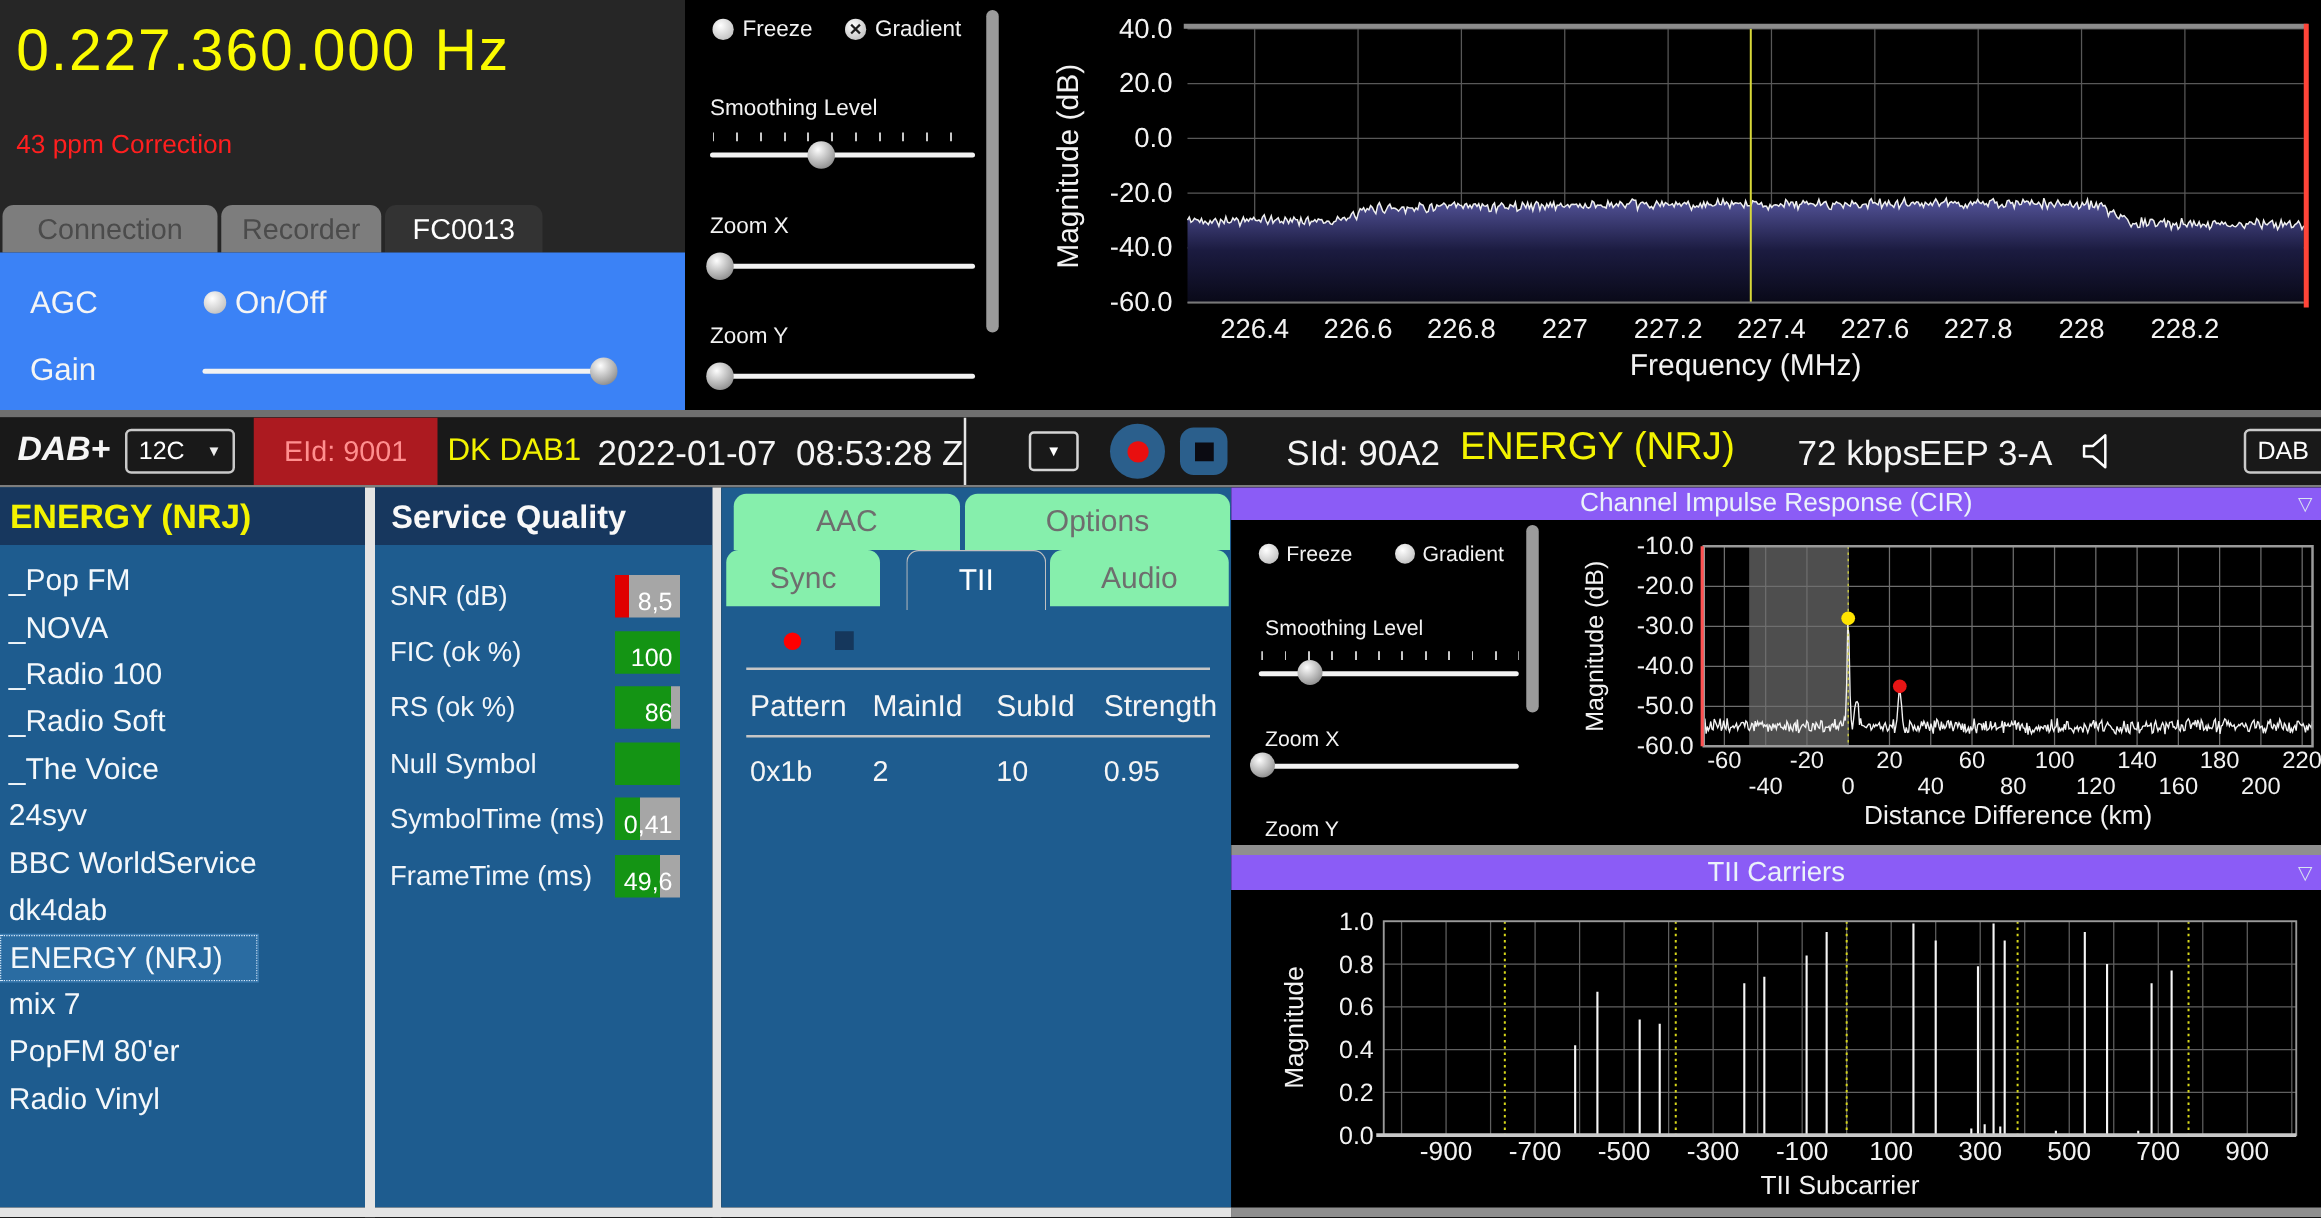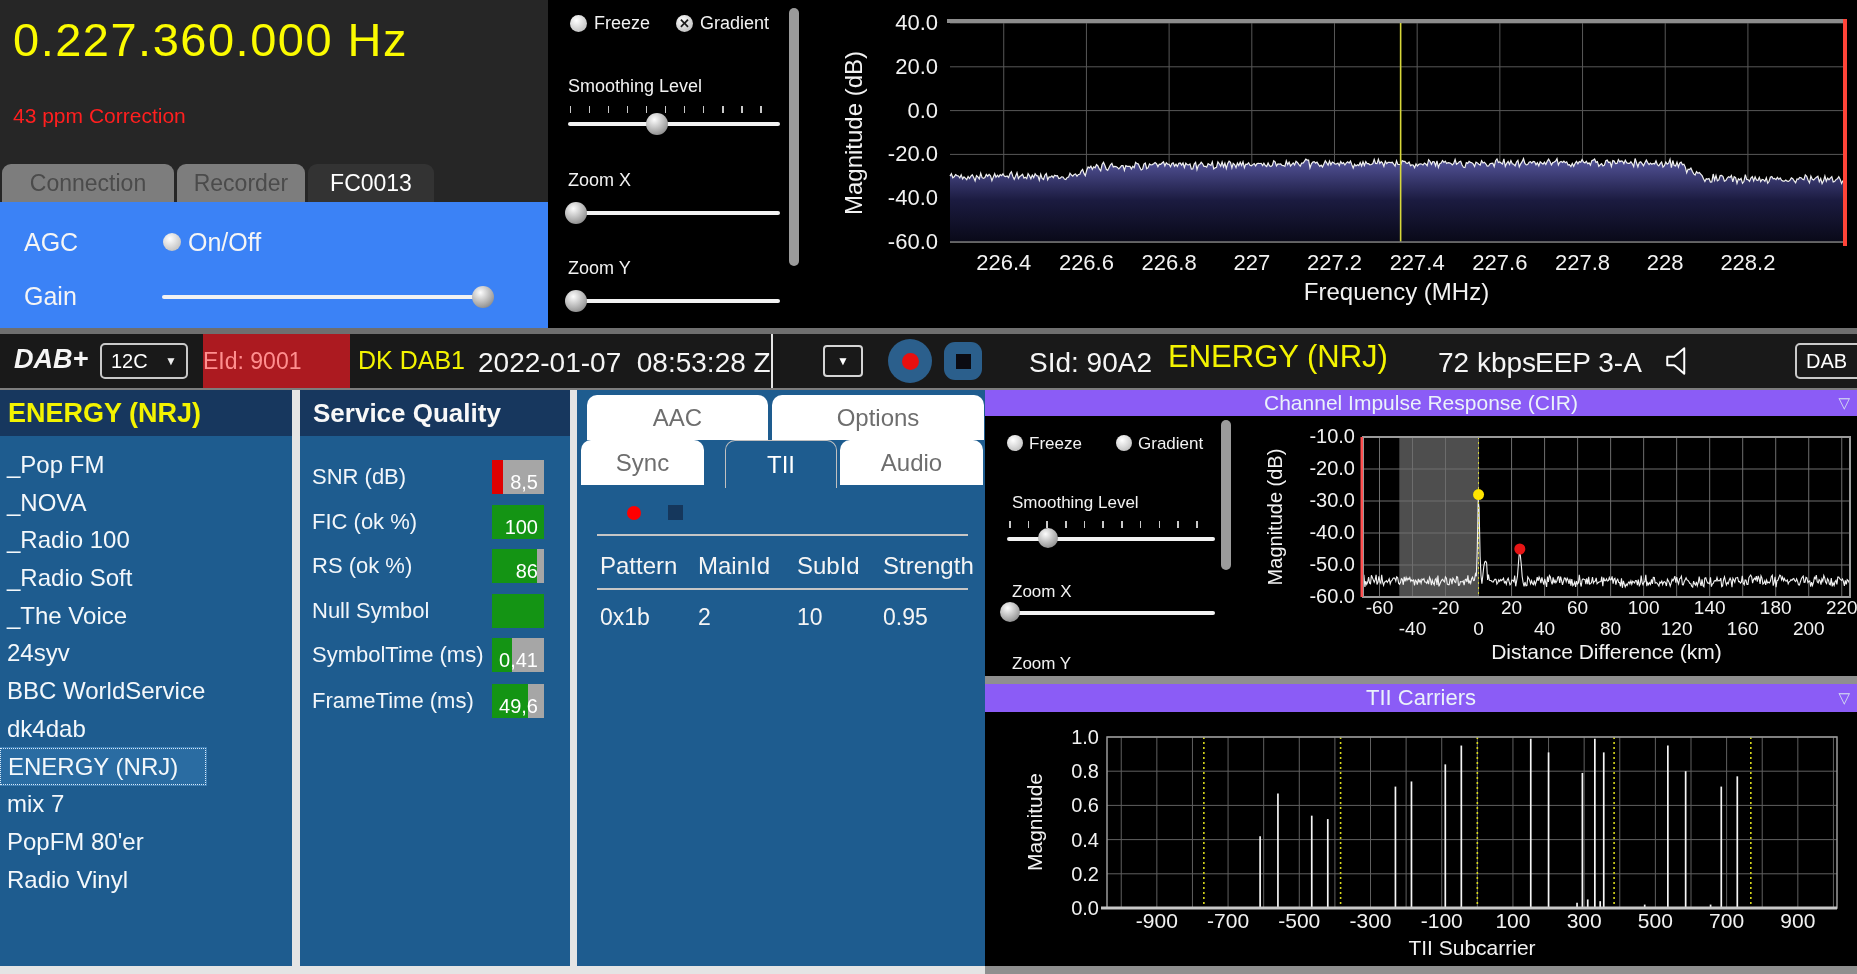--- a/index.html
+++ b/index.html
@@ -31,21 +31,21 @@
   
   #top-mid{left:548px;top:0;width:252px;height:328px;background:#000}
   
   #strip-top{left:0;top:328px;width:1857px;height:6px;background:#6F6F6F}
   #statusbar{left:0;top:334px;width:1857px;height:56px;background:#191919;border-bottom:2px solid #7D7D7D;overflow:hidden}
   #statusbar>*{position:absolute}
   .sb-mode{top:10px;font-size:27px;font-style:italic;font-weight:bold;color:#F5F5F5}
   .sb-white{top:13px;font-size:28px;color:#F5F5F5;white-space:pre}
   .sb-yellow{top:12px;font-size:25px;color:#F3F300}
   .sb-service{top:5px;font-size:31px;color:#F3F300}
-  .eid-box{top:0;height:54px;background:#AC1A20;display:flex;align-items:center;justify-content:flex-start;font-size:23px;color:#FF8F8F}
+  .eid-box{top:0;height:54px;background:#AC1A20;display:flex;align-items:center;justify-content:center;font-size:23px;color:#FF8F8F}
   .dropdown{top:9px;height:36px;border:2px solid #C9C9C9;border-radius:5px;background:#191919;
             display:flex;align-items:center;justify-content:space-between;padding:0 9px;font-size:20px;color:#fff}
   .dd-arrow{font-size:12px;margin-left:8px;color:#EDEDED}
   .sb-vdiv{top:0;width:2px;height:54px;background:#E5E5E5}
   .arrow-btn{top:11px;width:40px;height:32px;border:2px solid #D5D5D5;border-radius:4px;
              display:flex;align-items:center;justify-content:center;font-size:12px;color:#fff}
   .rec-btn{top:5px;width:44px;height:44px;border-radius:50%;background:#2B5F8C;display:flex;align-items:center;justify-content:center}
   .rec-dot{width:17px;height:17px;border-radius:50%;background:#E90F0F}
   .stop-btn{top:8px;width:38px;height:38px;border-radius:11px;background:#2B5F8C;display:flex;align-items:center;justify-content:center}
   .stop-sq{width:15px;height:15px;background:#0B0B12}
@@ -57,21 +57,21 @@
   .phead .ht-w{font-size:26px;color:#F8F8F8;font-weight:600;padding-left:5px}
   .stlist{position:absolute;left:0;top:56px;right:0}
   .st-item{height:37.7px;line-height:37.7px;padding-left:7px;font-size:24px;color:#F4F8FB;white-space:nowrap}
   .st-item.selected{background:#2A6CA2;border:1px dotted #D5E8FA;outline:1px solid #3E7FB5;width:206px;line-height:35px}
   .sq-row{position:absolute;left:0;width:270px;height:34px}
   .sq-label{position:absolute;left:12px;font-size:22px;line-height:34px;color:#F2F6FA;white-space:nowrap}
   .sq-bar{position:absolute;left:192px;top:0;width:52px;height:34px;display:flex;align-items:flex-end;
           justify-content:flex-end;padding-right:6px;font-size:20px;color:#fff}
   .vdiv{position:absolute;background:#E4E4E4}
   
-  .dtab{position:absolute;height:45px;background:#ffffff;color:#6E6E6E;font-size:24px;
+  .dtab{position:absolute;height:45px;background:#86efac;color:#6E6E6E;font-size:24px;
         display:flex;align-items:center;justify-content:center;border-radius:10px 10px 0 0}
   .dtab.active{background:#1E5C8F;color:#fff;border:1.5px solid #C0C0C0;border-bottom:none;height:48px}
   .dot{position:absolute;width:14px;height:14px;border-radius:50%;background:#F00}
   .sqr{position:absolute;width:15px;height:15px;background:#15375C}
   .hline{position:absolute;height:2px;background:#C6C6C6}
   .th{position:absolute;font-size:24px;color:#F5F5F5}
   .td{position:absolute;font-size:23px;color:#F5F5F5}
   
   #right{left:985px;top:390px;width:872px;height:584px;background:#000}
   .rhead{position:absolute;left:0;right:0;background:#8b5cf6;display:flex;align-items:center;justify-content:center;color:#EAF2FA}

